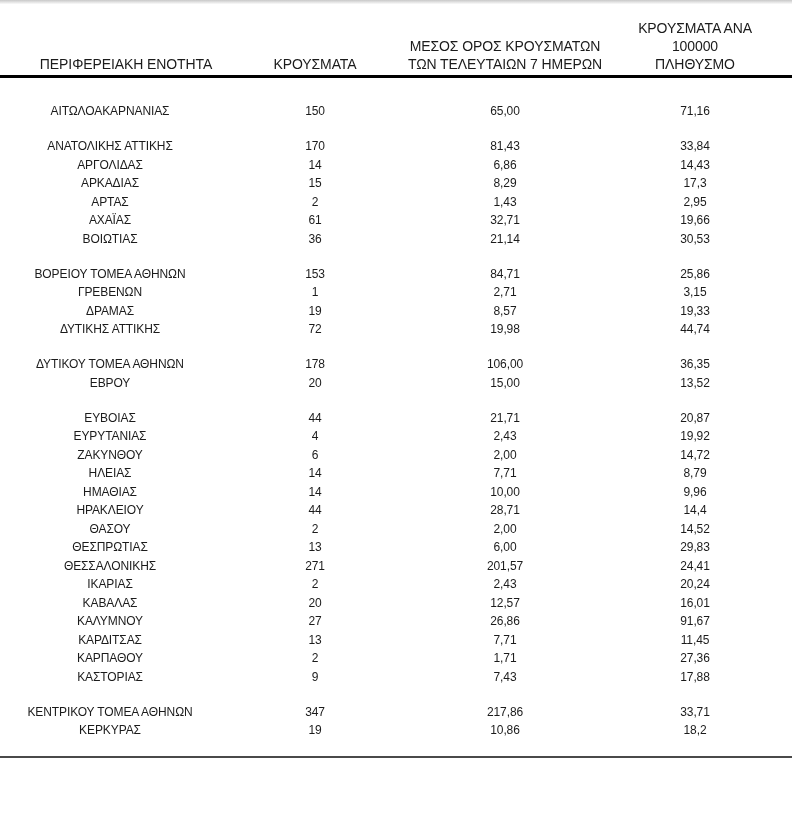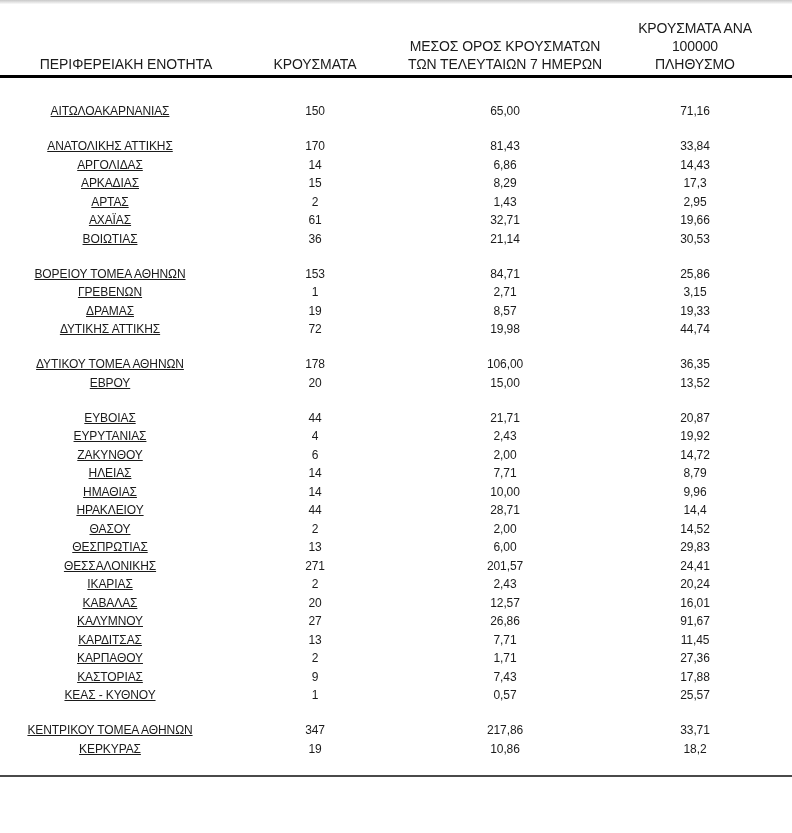--- a/index.html
+++ b/index.html
@@ -51,21 +51,21 @@
   tbody td{
     font-size:12px;
     line-height:18.5px;
     height:18.5px;
     padding:0;
     text-align:center;
     white-space:nowrap;
     overflow:visible;
     letter-spacing:-0.1px;
   }
-  tbody td.c1{padding-right:20px;text-decoration:underline;}
+  tbody td.c1{padding-right:20px;}
   tr.gap td{height:16.5px;line-height:16.5px;font-size:1px;}
   tr.first-gap td{height:24px;line-height:24px;}
 </style>
 </head>
 <body>
 
 <div class="top-strip"></div>
 
 <div class="sheet">
   <table>
@@ -300,27 +300,20 @@
           <td class="c4">27,36</td>
           <td class="c5"></td>
         </tr>
         <tr class="data-row">
           <td class="c1">ΚΑΣΤΟΡΙΑΣ</td>
           <td class="c2">9</td>
           <td class="c3">7,43</td>
           <td class="c4">17,88</td>
           <td class="c5"></td>
         </tr>
-        <tr class="data-row">
-          <td class="c1">ΚΕΑΣ - ΚΥΘΝΟΥ</td>
-          <td class="c2">1</td>
-          <td class="c3">0,57</td>
-          <td class="c4">25,57</td>
-          <td class="c5"></td>
-        </tr>
         <tr class="gap">
           <td colspan="5"></td>
         </tr>
         <tr class="data-row">
           <td class="c1">ΚΕΝΤΡΙΚΟΥ ΤΟΜΕΑ ΑΘΗΝΩΝ</td>
           <td class="c2">347</td>
           <td class="c3">217,86</td>
           <td class="c4">33,71</td>
           <td class="c5"></td>
         </tr>

